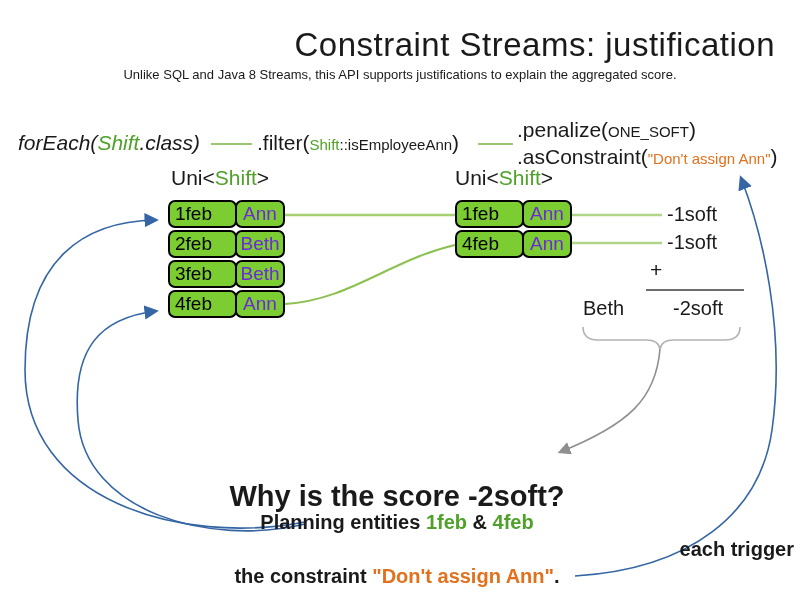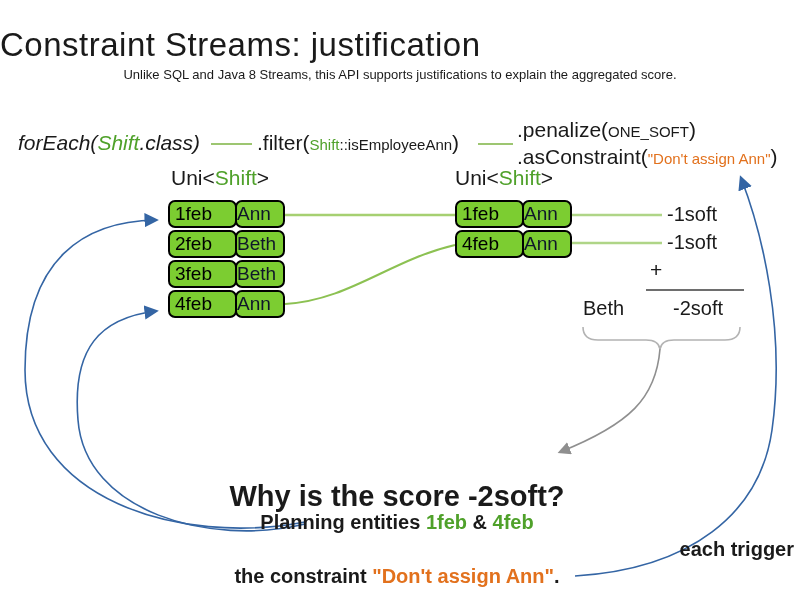--- a/index.html
+++ b/index.html
@@ -1,34 +1,34 @@
 <!DOCTYPE html>
 <html><head>
 <meta charset="utf-8">
 <style>
   html,body { margin:0; padding:0; background:#fff; }
   .canvas {
     position:relative; width:800px; height:600px; background:#ffffff;
     font-family:"Liberation Sans", sans-serif; color:#1a1a1a; overflow:hidden;
   }
   .abs { position:absolute; white-space:nowrap; }
-  .title { font-size:33px; width:775px; text-align:left; letter-spacing:0.5px; }
+  .title { font-size:33px; width:775px; text-align:right; letter-spacing:0.5px; }
   .subtitle { font-size:13px; width:800px; text-align:center; }
   .code { font-size:21px; }
   .code .small { font-size:15px; }
   .green { color:#4FA12A; }
   .orange { color:#E2711D; }
   .unilabel { font-size:21px; }
   .row { display:flex; margin-bottom:2px; }
   .cell {
     background:#7CCD31; border:2px solid #000; border-radius:7px;
     height:24px; line-height:24px; font-size:19px;
   }
   .cell.date { width:60px; padding-left:5px; color:#000; }
-  .cell.name { width:46px; margin-left:-2px; color:#0f172a; }
+  .cell.name { width:46px; margin-left:-2px; text-align:center; color:#6d28d9; }
   .scoretxt { font-size:20px; }
   .plus { font-size:21px; }
   .centered { width:794px; text-align:center; left:0; }
   .why { font-size:29px; font-weight:bold;margin-top:12px; }
   .explain { font-size:20px;font-weight:bold; }
   svg.layer { position:absolute; left:0; top:0; pointer-events:none; }
 </style>
 </head>
 <body>
 

